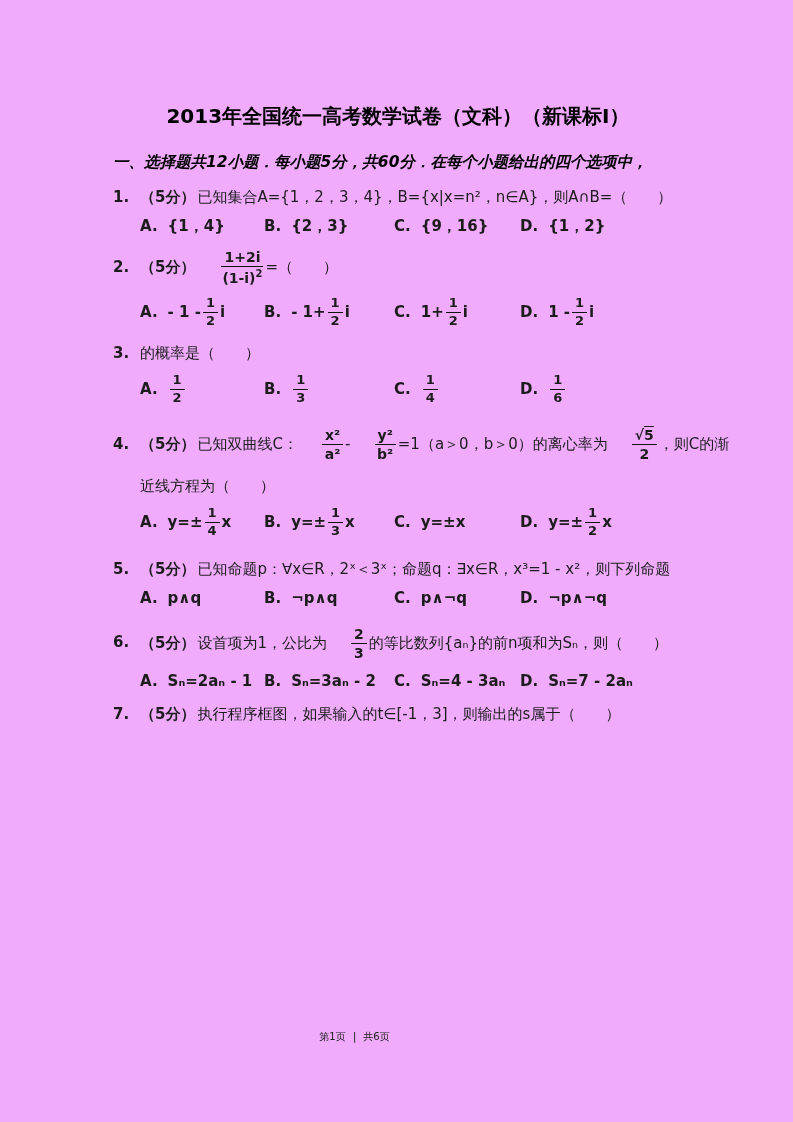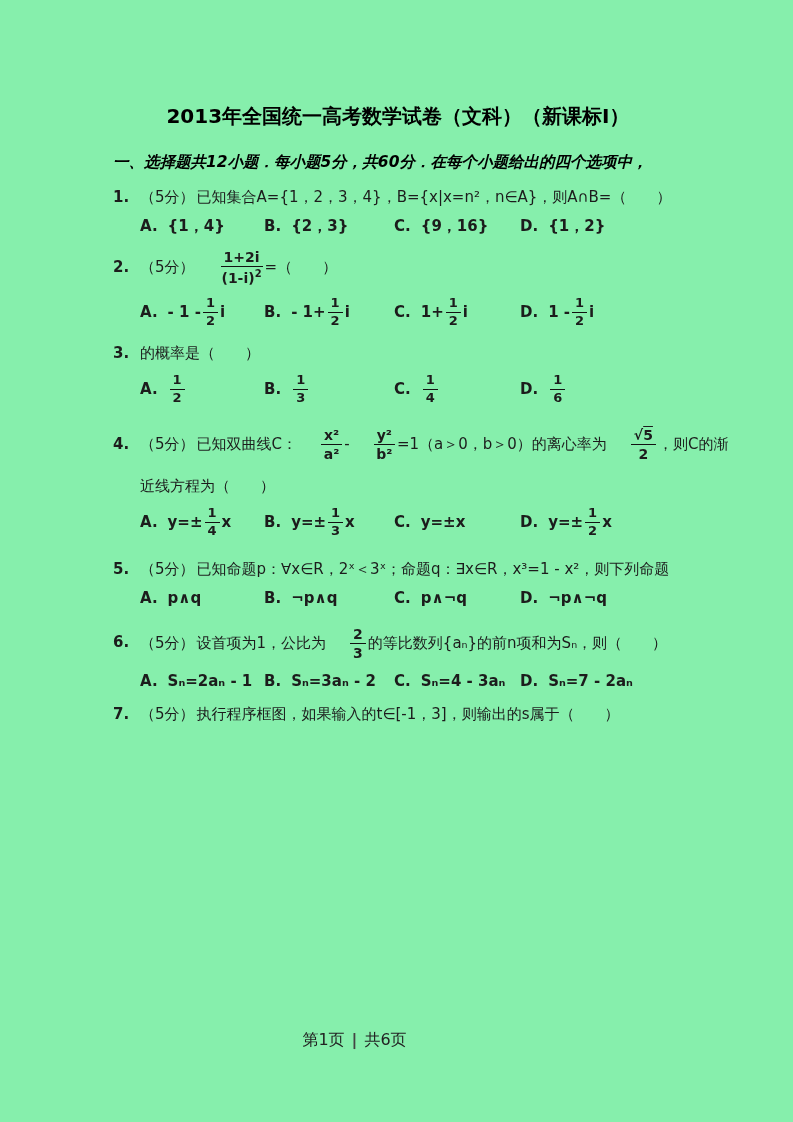--- a/index.html
+++ b/index.html
@@ -1,19 +1,19 @@
 <!DOCTYPE html>
 <html><head>
 <meta charset="utf-8">
 <style>
   html,body { margin:0; padding:0; background:#ffffff; }
   .page {
     position:relative;
     width:793px; height:1122px;
-    background:#86efac;
+    background:#f0abfc;
     font-family:"DejaVu Sans","Liberation Sans",sans-serif;
     color:#1c1c1c;
     overflow:hidden;
   }
   .content { position:absolute; left:113px; top:0; width:570px; }
 
   .title {
     margin:103px 0 0 0;
     font-size:20px; line-height:27px;
     font-weight:700; text-align:center; color:#000;
@@ -22,21 +22,21 @@
 
   .section-header { margin-top:18px; font-size:15.5px; font-weight:700; color:#000;font-style:italic; }
   .section-header .sh-line { line-height:29px; white-space:nowrap; }
   .section-header .indent { padding-left:27px; }
 
   .question { position:relative; padding-left:27px; font-size:15px; margin-top:6px; }
   .qnum { position:absolute; left:0; top:0; line-height:29px; font-weight:600; }
   .qline { line-height:29px; white-space:nowrap; }
   .qline.tall { line-height:48px; }
   .qline.xtall { line-height:56px; }
-  .pts { margin-right:2px; }
+  .pts { margin-right:2px;font-weight:bold; }
 
   .opts {
     display:grid;
     grid-template-columns:124px 130px 126px auto;
     align-items:center;
     line-height:29px;
     min-height:29px;
     font-weight:600;
   }
   .opts.frow { min-height:42px; }
@@ -50,21 +50,21 @@
     margin:0 2px;
   }
   .frac.big { font-size:14px;margin-left:24px; }
   .frac .top { display:block; border-bottom:1.3px solid #111; padding:0 3px 1px 3px; }
   .frac .bot { display:block; padding-top:1px; }
   .frac sup { font-size:10px; }
   .rad { text-decoration:overline; }
 
   .footer {
     position:absolute; left:0; top:1030px; width:709px;
-    text-align:center; font-size:16px; color:#222;
+    text-align:center; font-size:10px; color:#222;
   }
   .footer .sep { margin:0 7px; font-weight:700; color:#444; }
 </style>
 </head>
 <body>
 
 <div class="page">
   <div class="content">
 
     <h1 class="title">2013年全国统一高考数学试卷（文科）（新课标Ⅰ）</h1>

